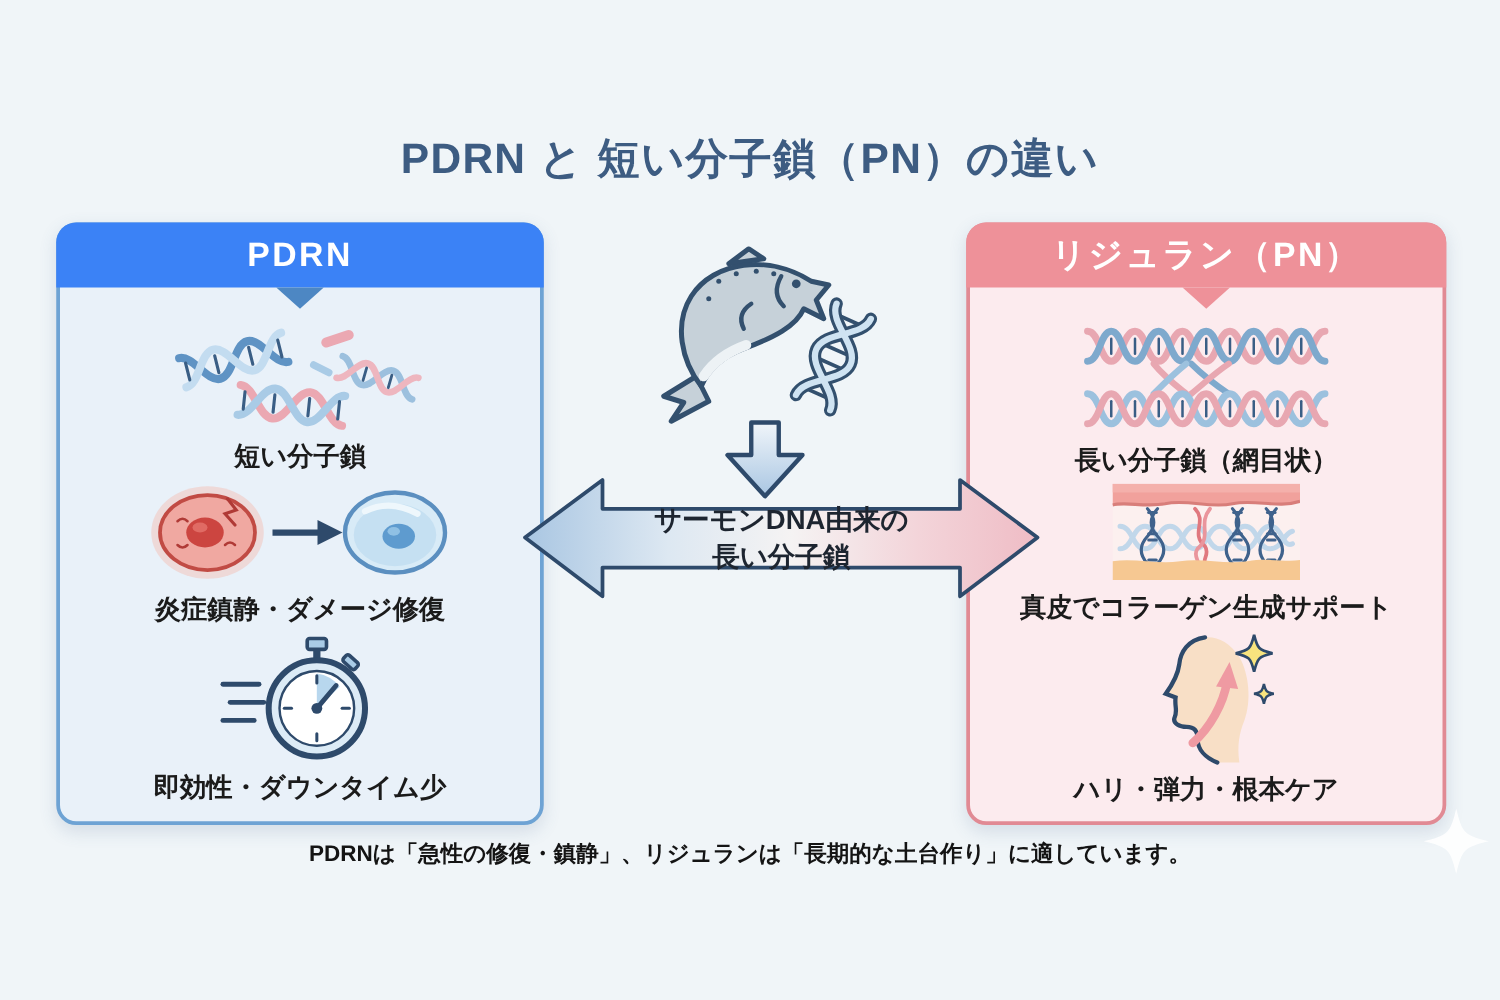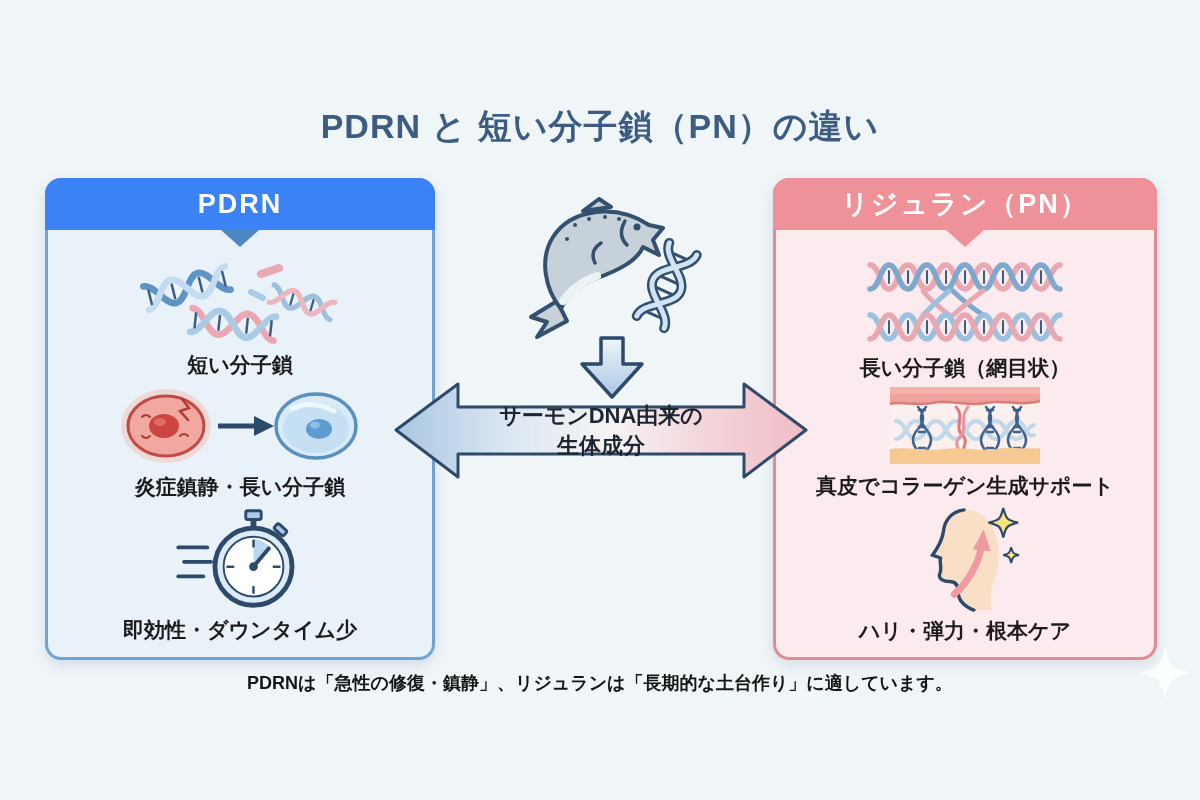--- a/index.html
+++ b/index.html
@@ -38,21 +38,21 @@
   .panel-body {
     position:absolute; top:52px; bottom:0; left:0; right:0;
     display:flex; flex-direction:column; justify-content:space-evenly; align-items:center;
     padding:20px 22px 8px;
   }
   .item { display:flex; flex-direction:column; align-items:center; gap:5px; }
   .item-label { font-size:21px; font-weight:bold; color:#1b1b1b; white-space:nowrap; }
   
   .salmon-wrap { position:absolute; left:497px; top:197px; z-index:4; }
   .down-arrow-wrap { position:absolute; left:572px; top:336px; z-index:6; }
-  .double-arrow-wrap { position:absolute; left:392px; top:377px; width:418px; height:107px; z-index:5; }
+  .double-arrow-wrap { position:absolute; left:416px; top:377px; width:418px; height:107px; z-index:5; }
   .double-arrow-wrap svg { position:absolute; inset:0; }
   .center-label {
     position:absolute; inset:0; z-index:7;
     display:flex; flex-direction:column; align-items:center; justify-content:center;
     font-size:22px; font-weight:bold; color:#1d2530; line-height:1.35; text-align:center;
   }
   .footer {
     position:absolute; top:671px; left:0; width:100%;
     text-align:center; font-size:18px; font-weight:bold; color:#141414; z-index:3;
   }
@@ -118,21 +118,21 @@
           <ellipse cx="40" cy="38" rx="6" ry="4" fill="#e06b64"></ellipse>
           <path d="M22,33 q4,-4 8,0 M22,52 q4,4 8,0 M60,52 q4,-4 8,0" stroke="#b03a36" stroke-width="2" fill="none" stroke-linecap="round"></path>
           <line x1="98" y1="42" x2="136" y2="42" stroke="#2e4a6b" stroke-width="5"></line>
           <polygon points="134,32 154,42 134,52" fill="#2e4a6b"></polygon>
           <ellipse cx="196" cy="42" rx="40" ry="32" fill="#d8ebf7" stroke="#5b8fc0" stroke-width="3.5"></ellipse>
           <ellipse cx="196" cy="44" rx="33" ry="25" fill="#c5e0f2"></ellipse>
           <path d="M172,25 q20,-10 42,2" stroke="#eef7fc" stroke-width="5" fill="none" stroke-linecap="round"></path>
           <ellipse cx="199" cy="45" rx="13" ry="10" fill="#5e9bcf"></ellipse>
           <ellipse cx="195" cy="41" rx="5" ry="3.5" fill="#8fc0e4"></ellipse>
         </svg>
-        <div class="item-label">炎症鎮静・長い分子鎖</div>
+        <div class="item-label">炎症鎮静・ダメージ修復</div>
       </div>
 
       <div class="item">
         <svg width="135" height="106" viewBox="0 0 135 110">
           <g stroke="#2e4a6b" stroke-width="4" stroke-linecap="round">
             <line x1="4" y1="44" x2="34" y2="44"></line>
             <line x1="10" y1="59" x2="38" y2="59"></line>
             <line x1="4" y1="74" x2="30" y2="74"></line>
           </g>
           <rect x="74" y="6" width="16" height="9" rx="2" fill="#a9cbe6" stroke="#2e4a6b" stroke-width="3"></rect>
@@ -316,21 +316,21 @@
             <stop offset="0.28" stop-color="#dde8f2"></stop>
           <stop offset="0.52" stop-color="#f5f3f3"></stop>
             <stop offset="0.76" stop-color="#f3d5da"></stop>
           <stop offset="1" stop-color="#efbcc5"></stop>
         </linearGradient>
       </defs>
       <polygon points="4,53 66,7 66,30 352,30 352,7 414,53 352,100 352,77 66,77 66,100" fill="url(#glr)" stroke="#2e4a6b" stroke-width="3" stroke-linejoin="round"></polygon>
     </svg>
     <div class="center-label">
       <span>サーモンDNA由来の</span>
-      <span>生体成分</span>
+      <span>長い分子鎖</span>
     </div>
   </div>
 
   <div class="footer">PDRNは「急性の修復・鎮静」、リジュランは「長期的な土台作り」に適しています。</div>
 
   <div class="sparkle">
     <svg width="58" height="58" viewBox="0 0 58 58">
       <path transform="translate(29,29)" d="M0,-26 C4.7,-6.5 6.5,-4.7 26,0 C6.5,4.7 4.7,6.5 0,26 C-4.7,6.5 -6.5,4.7 -26,0 C-6.5,-4.7 -4.7,-6.5 0,-26 Z" fill="#ffffff"></path>
     </svg>
   </div>

